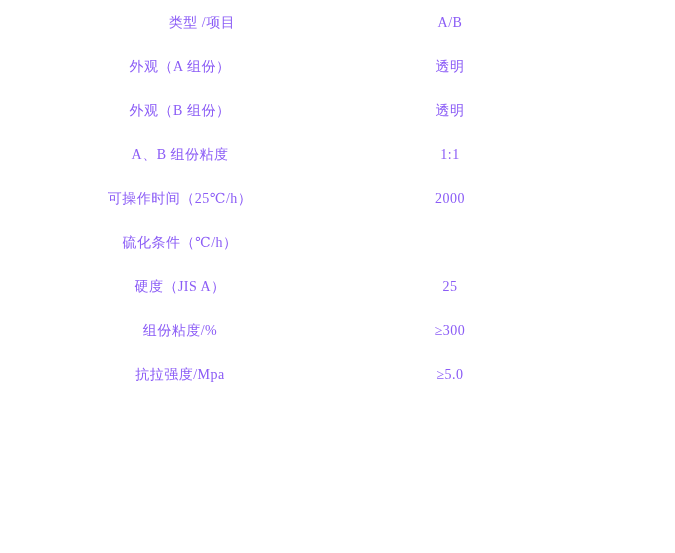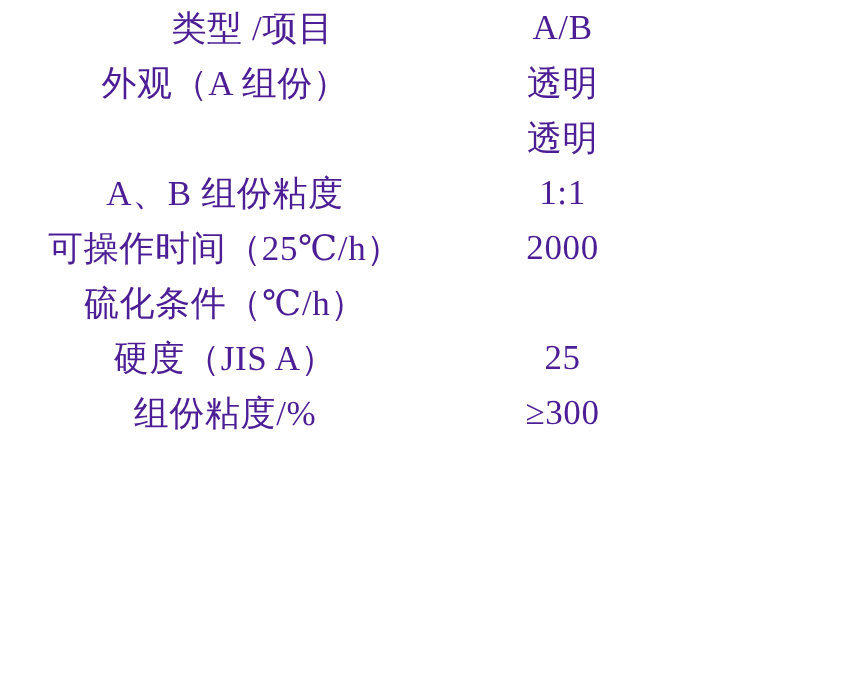--- a/index.html
+++ b/index.html
@@ -7,22 +7,22 @@
     margin: 0;
     padding: 0;
     background: #ffffff;
   }
   .page {
     position: relative;
     width: 675px;
     height: 462px;
     background: #ffffff;
     font-family: "Liberation Serif", "DejaVu Serif", serif;
-    font-size: 28px;
-    color: #4c1d95;
+    font-size: 14px;
+    color: #8b5cf6;
     overflow: hidden;
   }
   .spec-table {
     padding-top: 1px;
   }
   .row {
     position: relative;
     height: 44px;
   }
   .label, .value {
@@ -47,20 +47,21 @@
       <span class="label">类型 /项目</span>
       <span class="value">A/B</span>
     </div>
 
     <div class="row">
       <span class="label">外观（A 组份）</span>
       <span class="value">透明</span>
     </div>
 
     <div class="row">
+      <span class="label">外观（B 组份）</span>
       <span class="value">透明</span>
     </div>
 
     <div class="row">
       <span class="label">A、B 组份粘度</span>
       <span class="value">1:1</span>
     </div>
 
 
     <div class="row">
@@ -77,15 +78,19 @@
       <span class="label">硬度（JIS A）</span>
       <span class="value">25</span>
     </div>
 
     <div class="row">
       <span class="label">组份粘度/%</span>
       <span class="value">≥300</span>
     </div>
 
 
+    <div class="row">
+      <span class="label">抗拉强度/Mpa</span>
+      <span class="value">≥5.0</span>
+    </div>
 
   </div>
 </div>
 
 </body></html>

